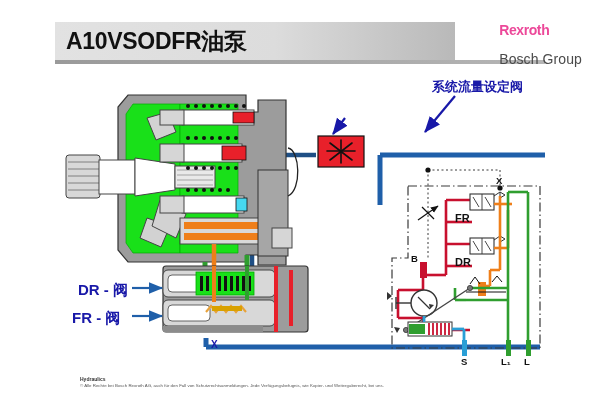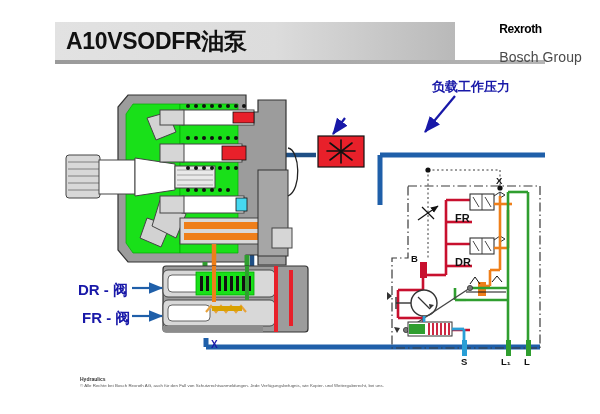--- a/index.html
+++ b/index.html
@@ -19,37 +19,37 @@
   .hdr-underline{
     position:absolute;left:55px;top:60px;width:490px;height:4px;
     background:linear-gradient(to right,#9a9a9a,#b5b5b5);
   }
   .hdr-title{
     position:absolute;left:66px;top:26px;
     font-size:23px;font-weight:bold;color:#111;letter-spacing:-.3px;
     white-space:nowrap;
   }
   .logo{position:absolute;right:18px;top:23px;text-align:left;}
-  .logo-main{font-size:12px;font-weight:bold;color:#000000;line-height:1;letter-spacing:-.4px;}
+  .logo-main{font-size:14px;font-weight:bold;color:#ec4899;line-height:1;letter-spacing:-.4px;}
   .logo-sub{font-size:14px;color:#4a4a4a;line-height:1.3;margin-top:13px;letter-spacing:.1px;text-align:center;}
 
   
   .anno{
     position:absolute;color:#1818a8;font-weight:bold;white-space:nowrap;
     font-size:13px;
   }
   #anno-flow{left:305px;top:101px;}
   #anno-load{left:432px;top:78px;}
 
   
   .side-label{
     position:absolute;color:#1818a8;font-weight:bold;font-size:15px;white-space:nowrap;
   }
   #lbl-dr{left:78px;top:281px;}
-  #lbl-fr{left:82px;top:309px;}
+  #lbl-fr{left:72px;top:309px;}
 
   .port-lbl{position:absolute;color:#1818a8;font-weight:bold;font-size:10px;}
   #lbl-x-pump{left:211px;top:339px;}
 
   
   .footer{position:absolute;left:80px;top:376px;}
   .footer-t1{font-size:5px;font-weight:bold;color:#333;line-height:1.4;}
   .footer-t2{font-size:4.4px;color:#555;line-height:1.4;white-space:nowrap;}
 
   svg{display:block;}
@@ -383,21 +383,21 @@
       <text x="455" y="222" font-family="Liberation Sans, sans-serif" font-size="11" font-weight="bold" fill="#111">FR</text>
       <text x="455" y="266" font-family="Liberation Sans, sans-serif" font-size="11" font-weight="bold" fill="#111">DR</text>
       <text x="411" y="262" font-family="Liberation Sans, sans-serif" font-size="9.5" font-weight="bold" fill="#111">B</text>
       <text x="496" y="184" font-family="Liberation Sans, sans-serif" font-size="9.5" font-weight="bold" fill="#111">X</text>
       <text x="461" y="365" font-family="Liberation Sans, sans-serif" font-size="9.5" font-weight="bold" fill="#111">S</text>
       <text x="501" y="365" font-family="Liberation Sans, sans-serif" font-size="9.5" font-weight="bold" fill="#111">L₁</text>
       <text x="524" y="365" font-family="Liberation Sans, sans-serif" font-size="9.5" font-weight="bold" fill="#111">L</text>
     </g>
   </svg>
 
-  <div class="anno" id="anno-load">负载工作压力</div>
+  <div class="anno" id="anno-load">系统流量设定阀</div>
 
   <div class="side-label" id="lbl-dr">DR - 阀</div>
   <div class="side-label" id="lbl-fr">FR - 阀</div>
   <div class="port-lbl" id="lbl-x-pump">X</div>
 
   <div class="footer">
     <div class="footer-t1">Hydraulics</div>
     <div class="footer-t2">© Alle Rechte bei Bosch Rexroth AG, auch für den Fall von Schutzrechtsanmeldungen. Jede Verfügungsbefugnis, wie Kopier- und Weitergaberecht, bei uns.</div>
   </div>
 

